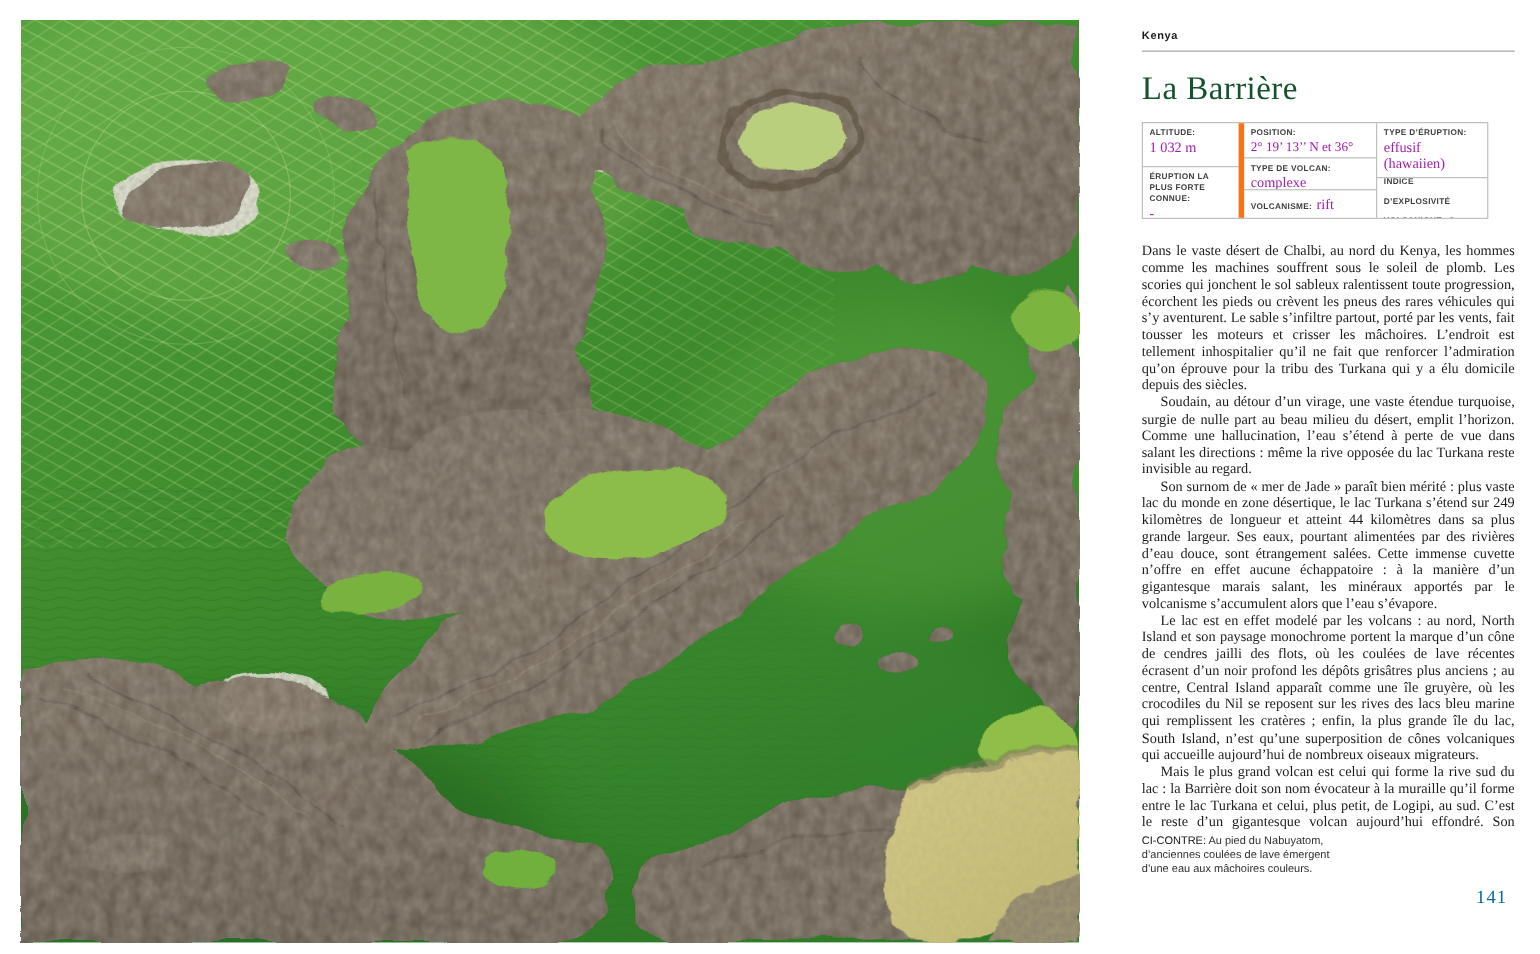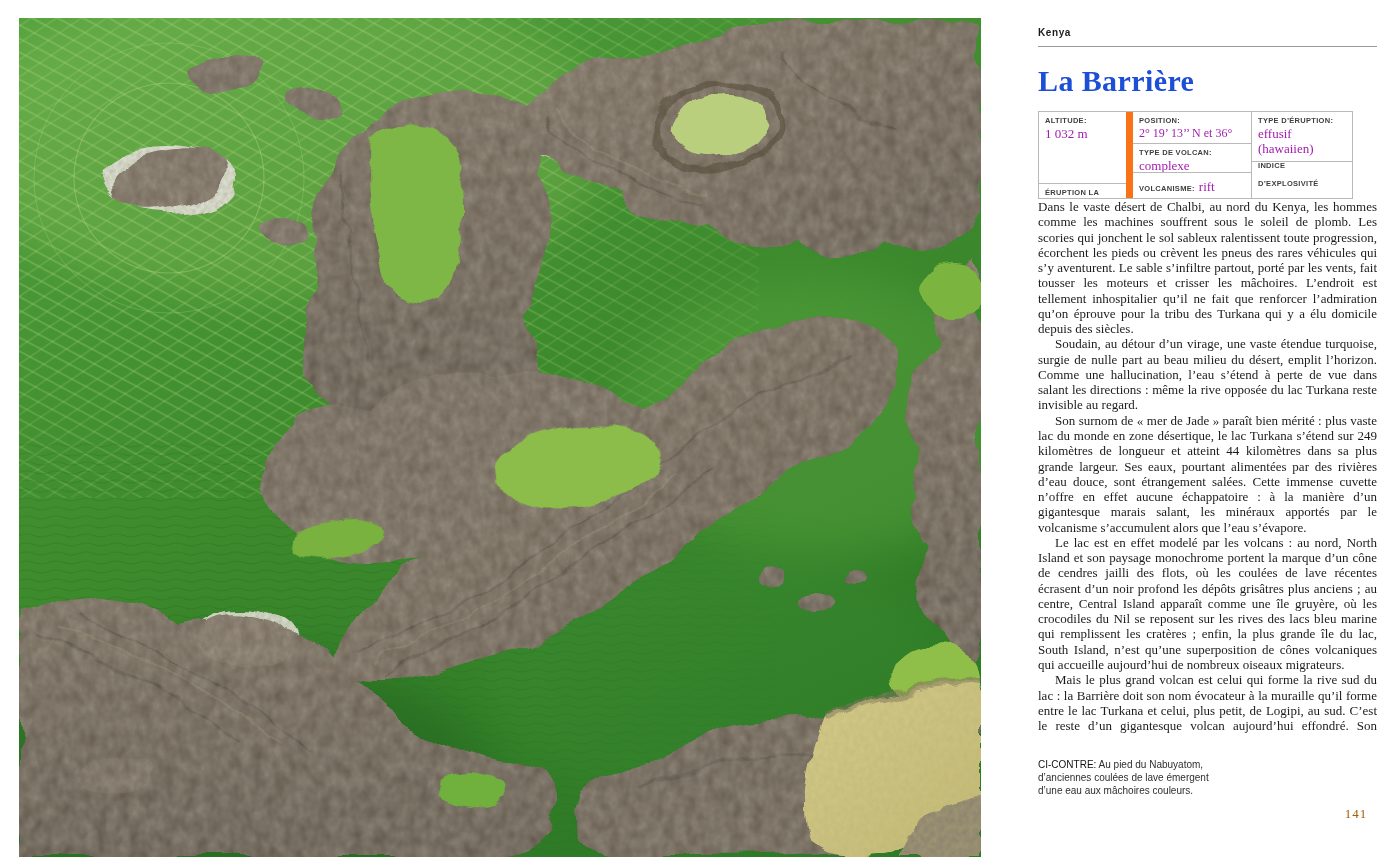--- a/index.html
+++ b/index.html
@@ -7,44 +7,44 @@
     width:1400px;height:867px;position:relative;background:#ffffff;
     font-family:"Liberation Serif", serif;color:#151515;overflow:hidden;
   }
   
   .photo-wrap{position:absolute;left:19px;top:18px;width:962px;height:839px;margin:0;overflow:hidden;}
   .photo-wrap svg{display:block;}
   
   .col{position:absolute;left:1038px;top:0;width:339px;height:673px;}
   .kicker{font:700 10px/1 "Liberation Sans", sans-serif;letter-spacing:.6px;color:#1c1c1c;margin-top:28px;}
   .rule{border:none;border-top:1px solid #9a9a9a;margin:8px 0 0 0;}
-  .title{font-family:"Liberation Serif", serif;font-weight:700;font-size:30px;letter-spacing:.4px;color:#1d4ed8;margin:17px 0 0 0;}
+  .title{font-family:"Liberation Serif", serif;font-weight:400;font-size:30px;letter-spacing:.4px;color:#14532d;margin:17px 0 0 0;}
   .infotable{display:flex;border:1px solid #b9b9b6;width:315px;height:88px;margin-top:13px;box-sizing:border-box;}
   .it-col{display:flex;flex-direction:column;box-sizing:border-box;}
-  .it-c1{width:87px;gap:32px;}
-  .it-c2{width:125px;border-left:7px solid #f97316;}
+  .it-c1{width:87px;}
+  .it-c2{width:125px;border-left:5px solid #f97316;}
   .it-c3{flex:1;border-left:1px solid #b9b9b6;}
   .cell{padding:4px 6px 3px 6px;box-sizing:border-box;overflow:hidden;}
   .cell + .cell{border-top:1px solid #b9b9b6;}
   .grow{flex:1;}
   .lbl{display:block;font:700 7.5px/1.35 "Liberation Sans", sans-serif;letter-spacing:.3px;color:#3e3e3e;}
   .lbl.inline{display:inline;}
   .val{display:block;font-family:"Liberation Serif", serif;font-size:13px;line-height:1.15;color:#a21caf;margin-top:1px;}
   .val.inline{display:inline;margin-top:0;}
   .val-sans{display:inline;font:700 7.5px/1.35 "Liberation Sans", sans-serif;letter-spacing:.3px;color:#3e3e3e;}
-  .article{width:339px;max-height:534px;overflow:hidden;
+  .article{margin-top:21px;width:339px;max-height:534px;overflow:hidden;
     font-size:13px;line-height:1.175;text-align:justify;color:#1b1b1b;
     -webkit-hyphens:auto;hyphens:auto;}
   .article p{margin:0;}
   .article p + p{text-indent:17px;}
   .caption{position:absolute;left:0;top:748px;width:175px;
     font:400 10px/1.32 "Liberation Sans", sans-serif;color:#2e2e2e;}
   .caption b{font-weight:400;color:#111;}
   .folio{position:absolute;left:288px;top:806px;width:60px;text-align:center;
-    font-family:"Liberation Serif", serif;font-size:13px;letter-spacing:1px;color:#a16207;}
+    font-family:"Liberation Serif", serif;font-size:17px;letter-spacing:1px;color:#0369a1;}
 </style>
 </head>
 <body>
 
 <figure class="photo-wrap">
   <svg width="962" height="839" viewBox="0 0 962 839" xmlns="http://www.w3.org/2000/svg">
     <defs>
       <linearGradient id="gWater" x1="0" y1="0" x2="0.55" y2="1">
         <stop offset="0" stop-color="#51a03c"></stop>
         <stop offset="0.5" stop-color="#3f8c2e"></stop>

